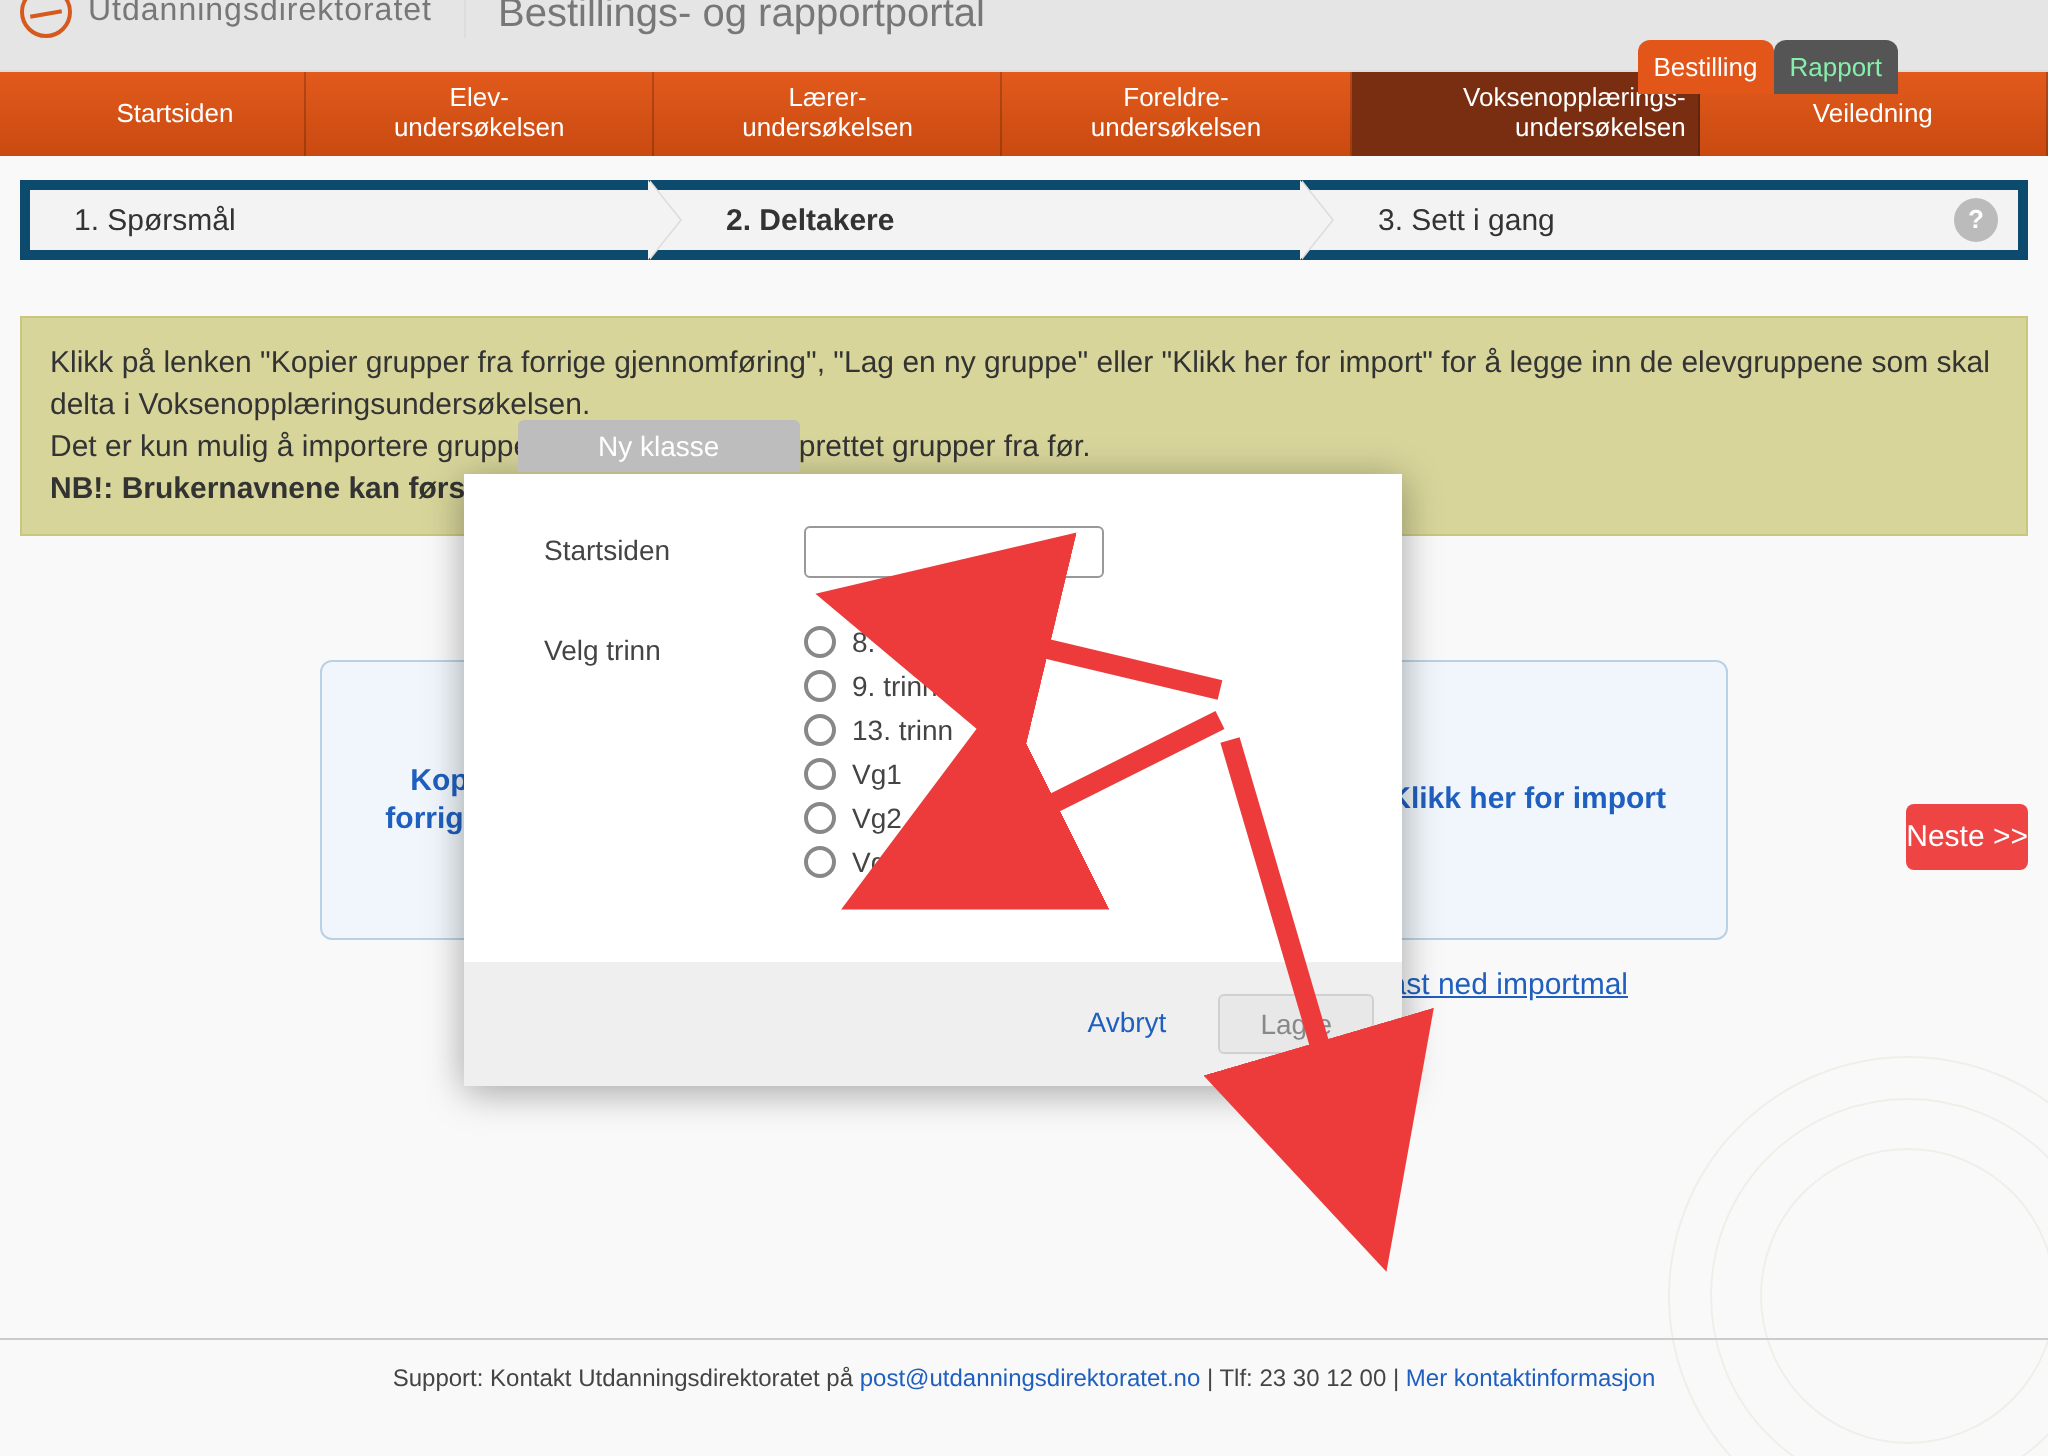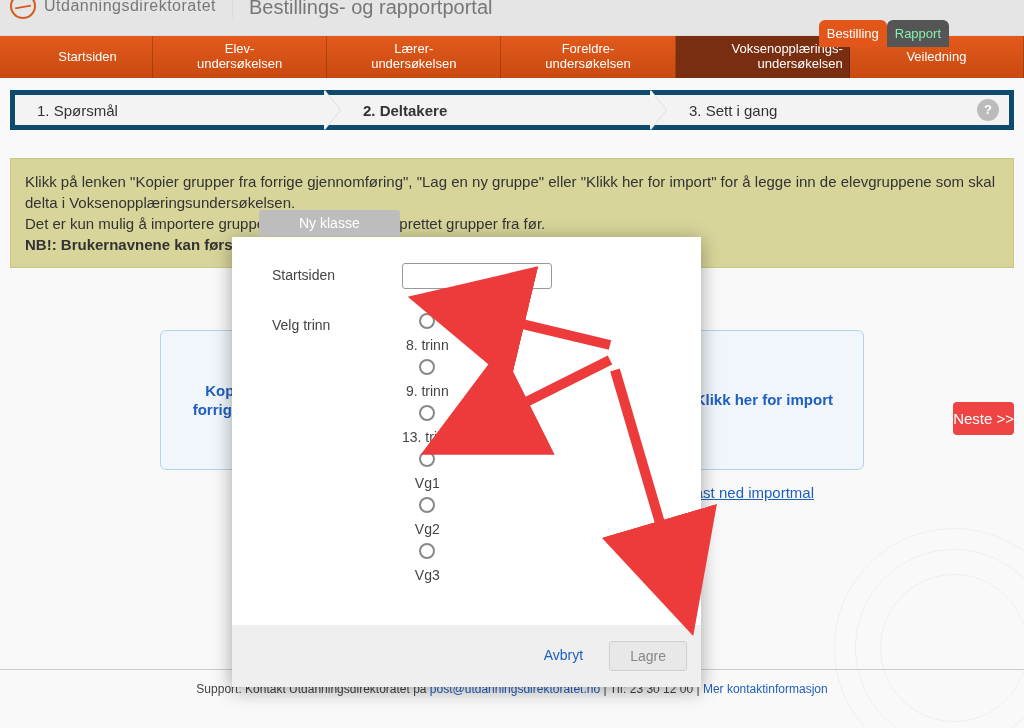--- a/index.html
+++ b/index.html
@@ -168,21 +168,21 @@
     border-radius:3px 3px 0 0;
   }
   .modal-body { padding:26px 34px 18px 40px; font-size:14px; color:#444; }
   .form-row { display:flex; align-items:flex-start; margin-bottom:24px; }
   .form-label { width:130px; padding-top:4px; }
   .text-input {
     border:1px solid #999; border-radius:3px;
     width:150px; height:26px; padding:2px 6px; font-size:13px;
   }
   .radio-list { display:flex; flex-direction:column; gap:6px; }
-  .radio-item { display:flex; align-items:center; gap:8px; cursor:pointer;flex-direction:column; }
+  .radio-item { display:flex; align-items:center; gap:8px; cursor:pointer; }
   .radio-dot {
     width:16px;height:16px;border:2px solid #888;border-radius:50%;
     display:inline-block;
   }
   .modal-footer {
     background:#efefef;
     padding:16px 14px;
     display:flex; justify-content:flex-end; gap:22px;
     font-size:14px;
   }

